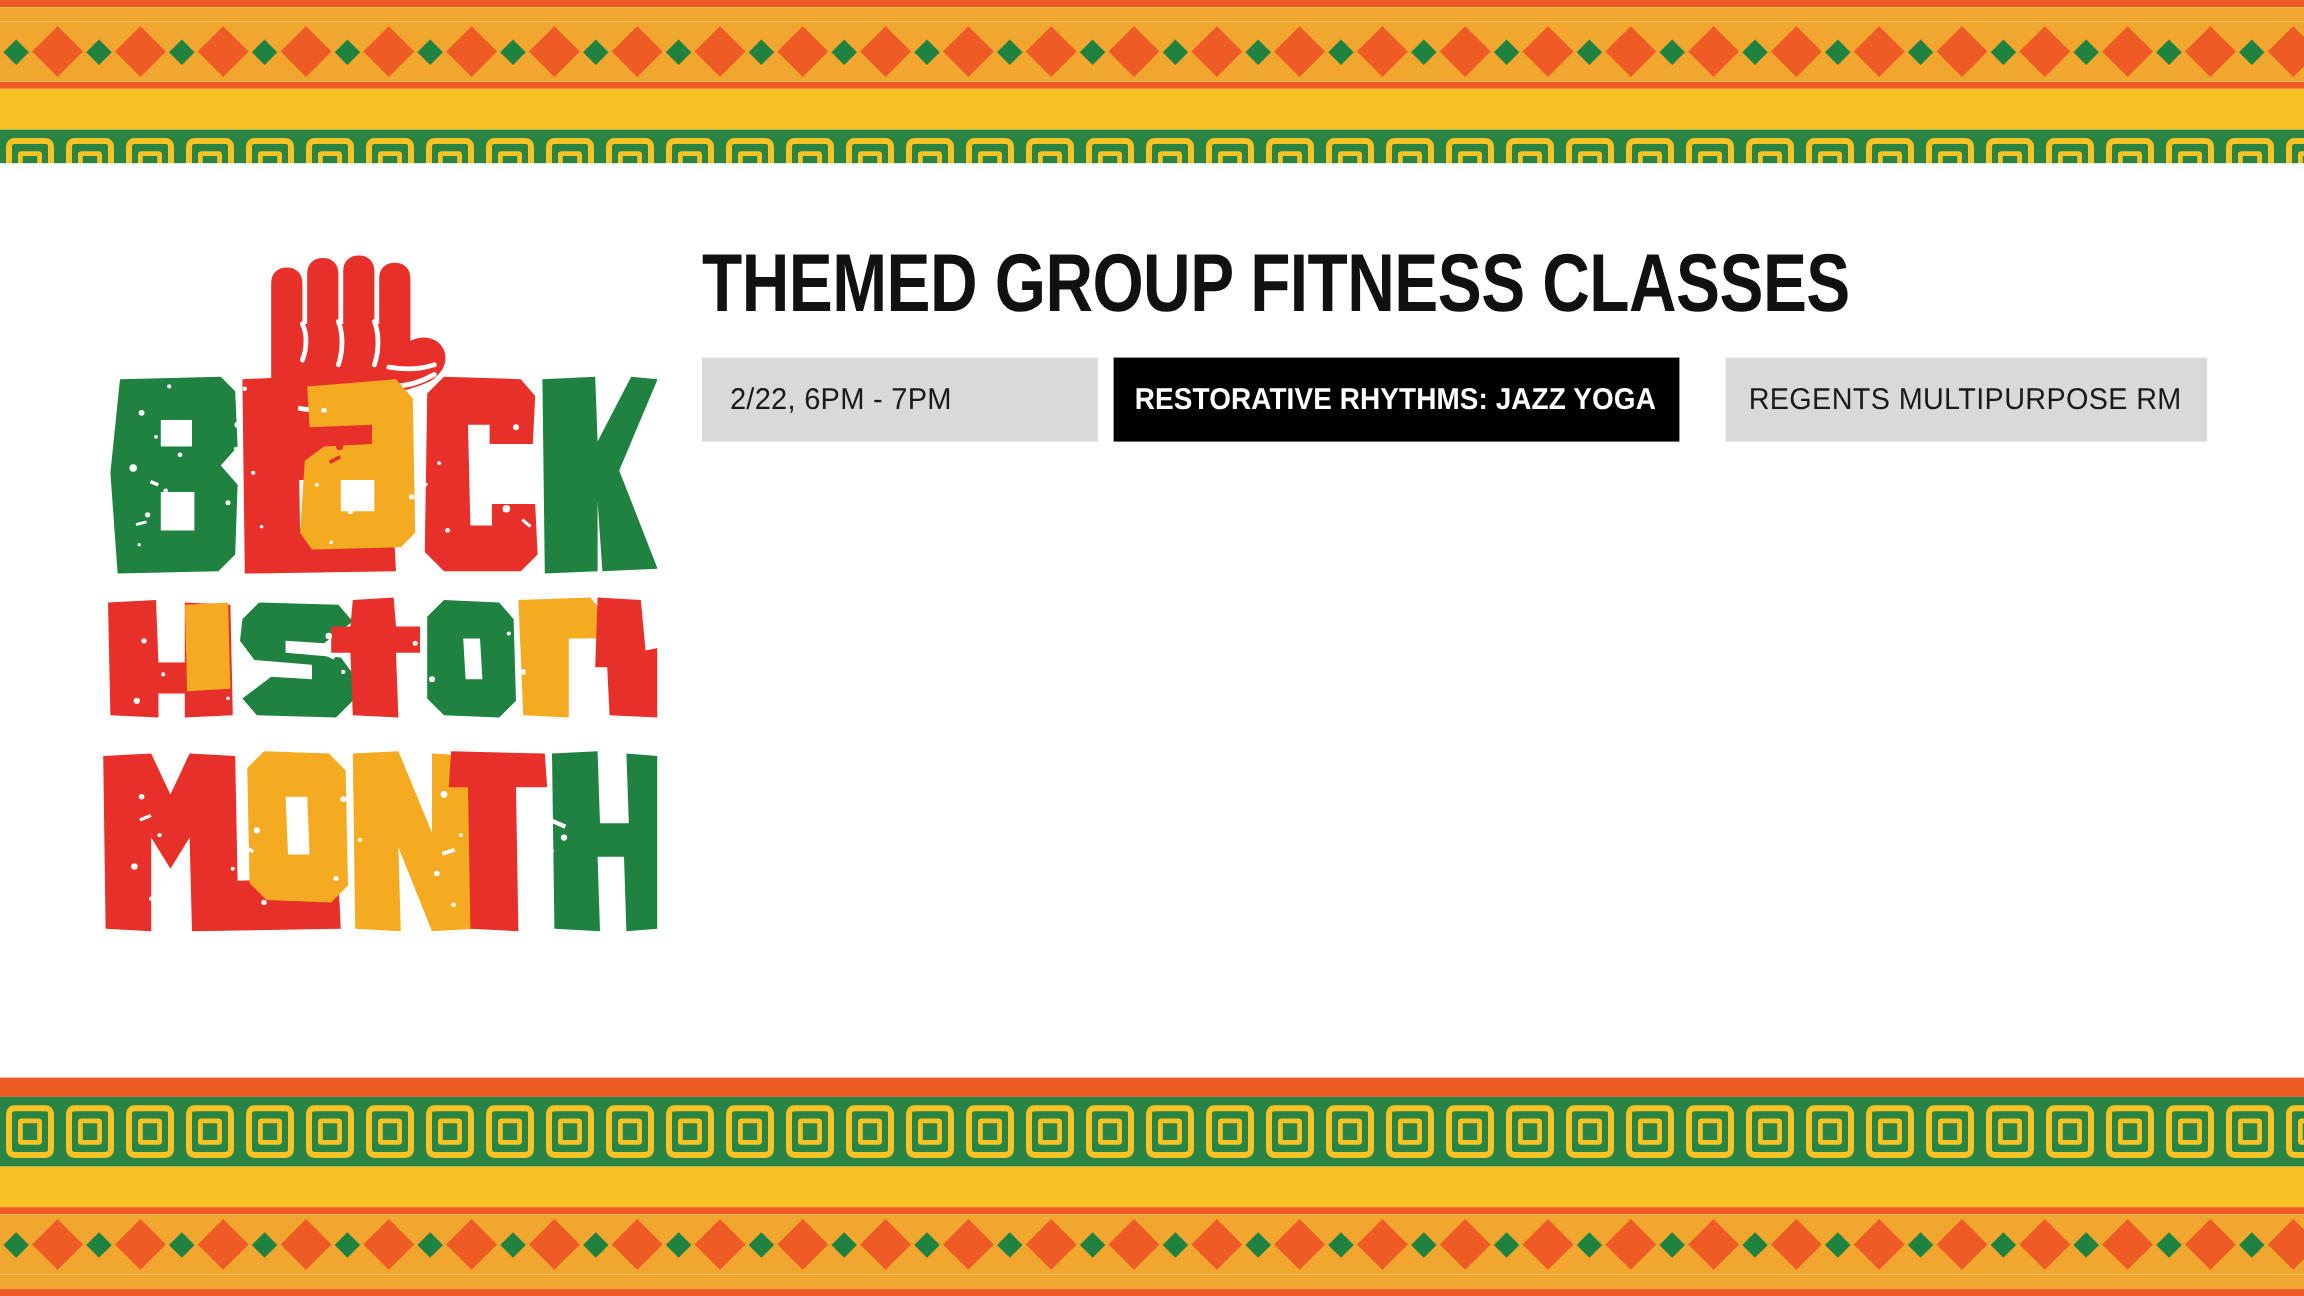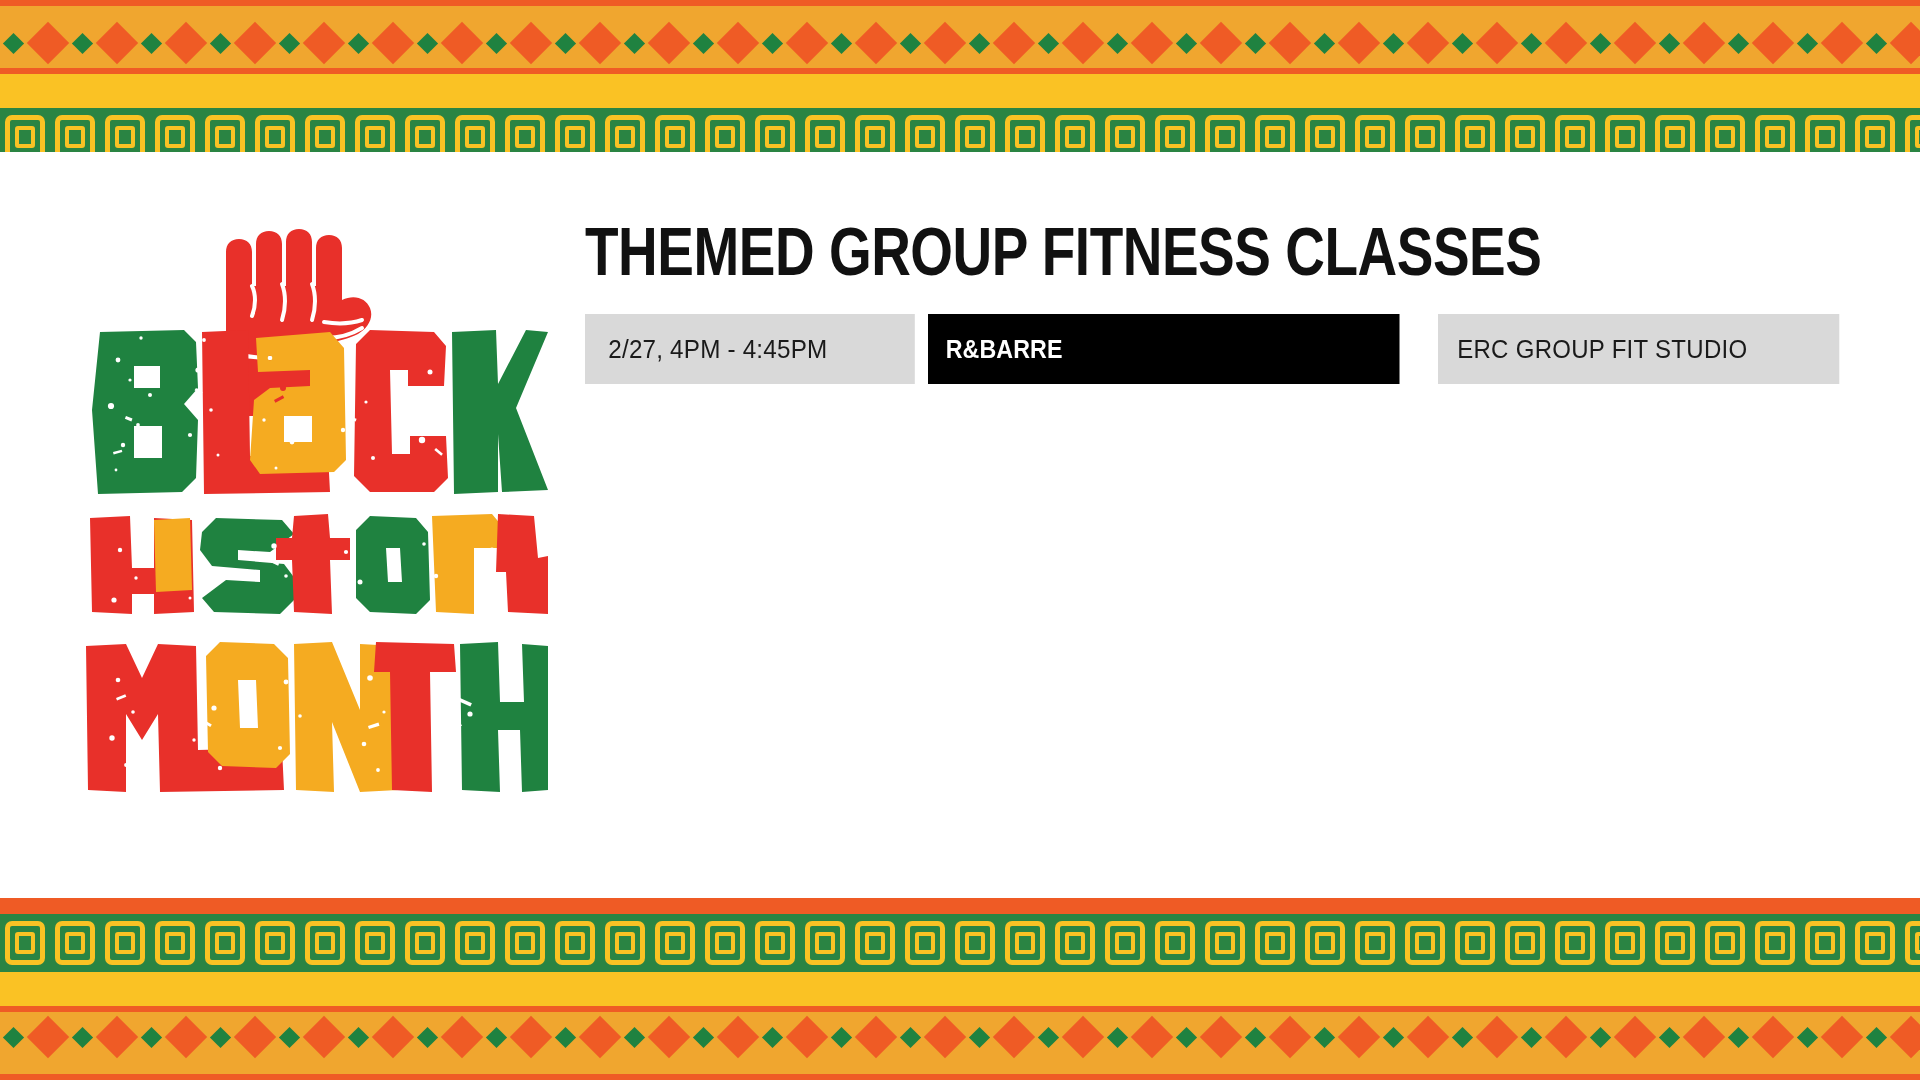--- a/index.html
+++ b/index.html
@@ -52,21 +52,21 @@
     position:absolute; inset:0;
     border:5px solid #fac224; border-radius:7px;
   }
   .sq-inner {
     position:absolute; left:10px; top:11px; right:10px; bottom:11px;
     border:4px solid #fac224; border-radius:3px;
   }
 
   
   #content {
-    position:absolute; left:0; top:152px; width:1920px; height:784px;
+    position:absolute; left:0; top:136px; width:1920px; height:784px;
     background:#fff;
   }
 
   
   #logo {
     position:absolute; left:78px; top:68px; width:470px; height:590px;
   }
   #logo svg { display:block; width:470px; height:590px; }
 
   
@@ -488,23 +488,23 @@
         <path fill="#1f8240" d="M382 424 L420 422 L422 482 L446 482 L444 424 L470 426 L470 570 L444 572 L442 510 L420 510 L422 572 L384 570 Z"></path>
       </g>
     </svg>
   </div>
 
   <div id="schedule">
     <h1 id="page-title">THEMED GROUP FITNESS CLASSES</h1>
     <table class="sched">
       <tbody id="sched-body">
           <tr>
-            <td class="c-time">2/27, 4PM - 4:45PM</td>
-            <td class="c-class">R&amp;BARRE</td>
-            <td class="c-loc">ERC GROUP FIT STUDIO</td>
+            <td class="c-time">2/22, 6PM - 7PM</td>
+            <td class="c-class">RESTORATIVE RHYTHMS: JAZZ YOGA</td>
+            <td class="c-loc">REGENTS MULTIPURPOSE RM</td>
           </tr>
         </tbody>
     </table>
   </div>
 
 </div>
 
 <div class="border-band" id="bottom-border">
   <div class="stripe stripe-orange-big"></div>
   <div class="square-band">

